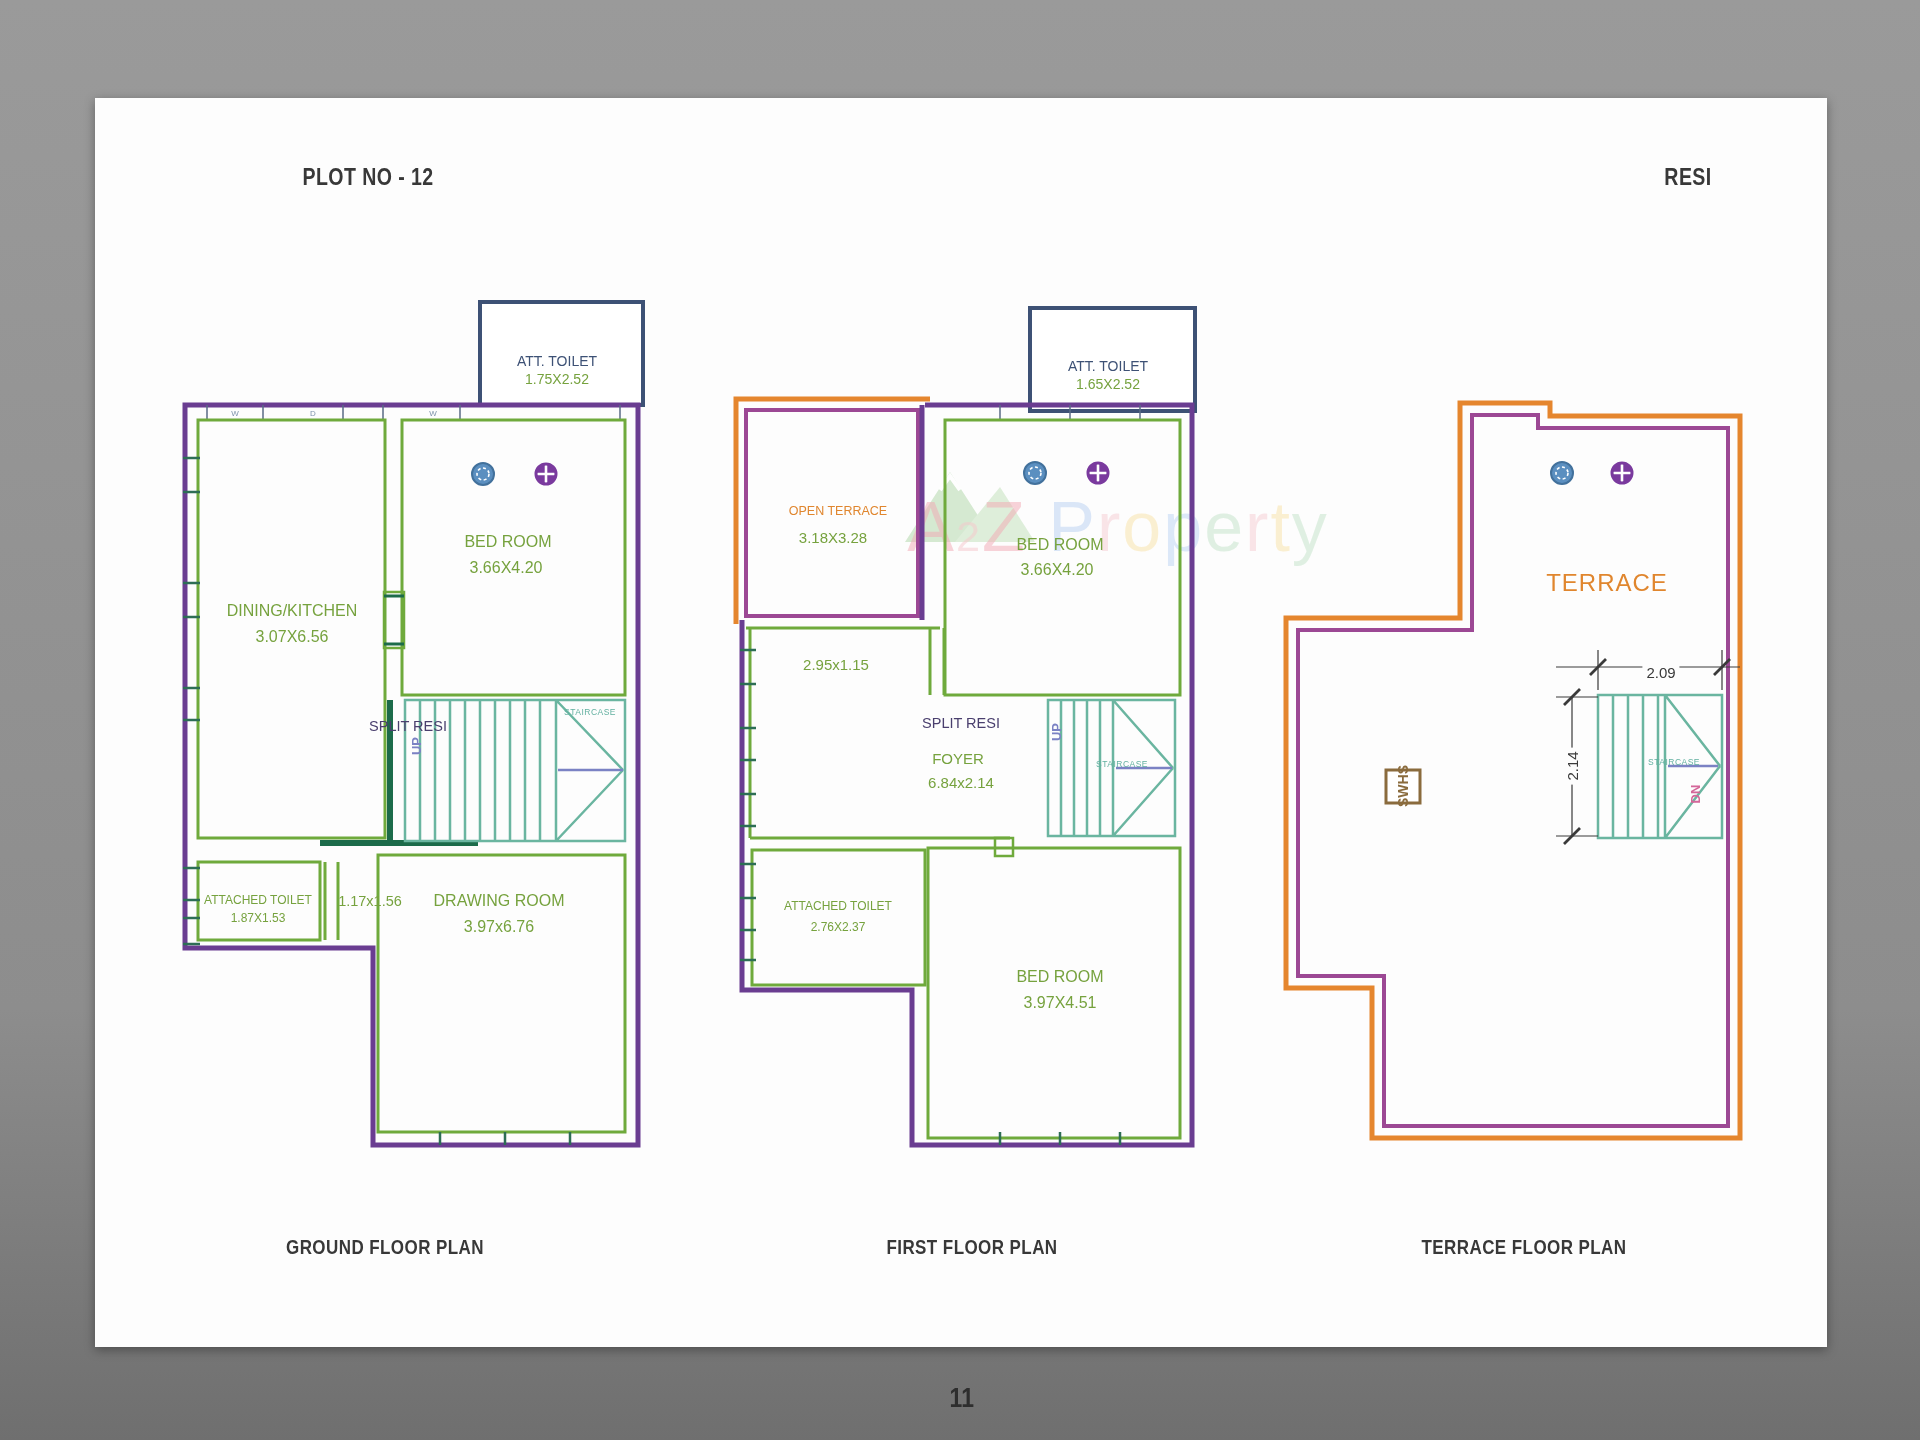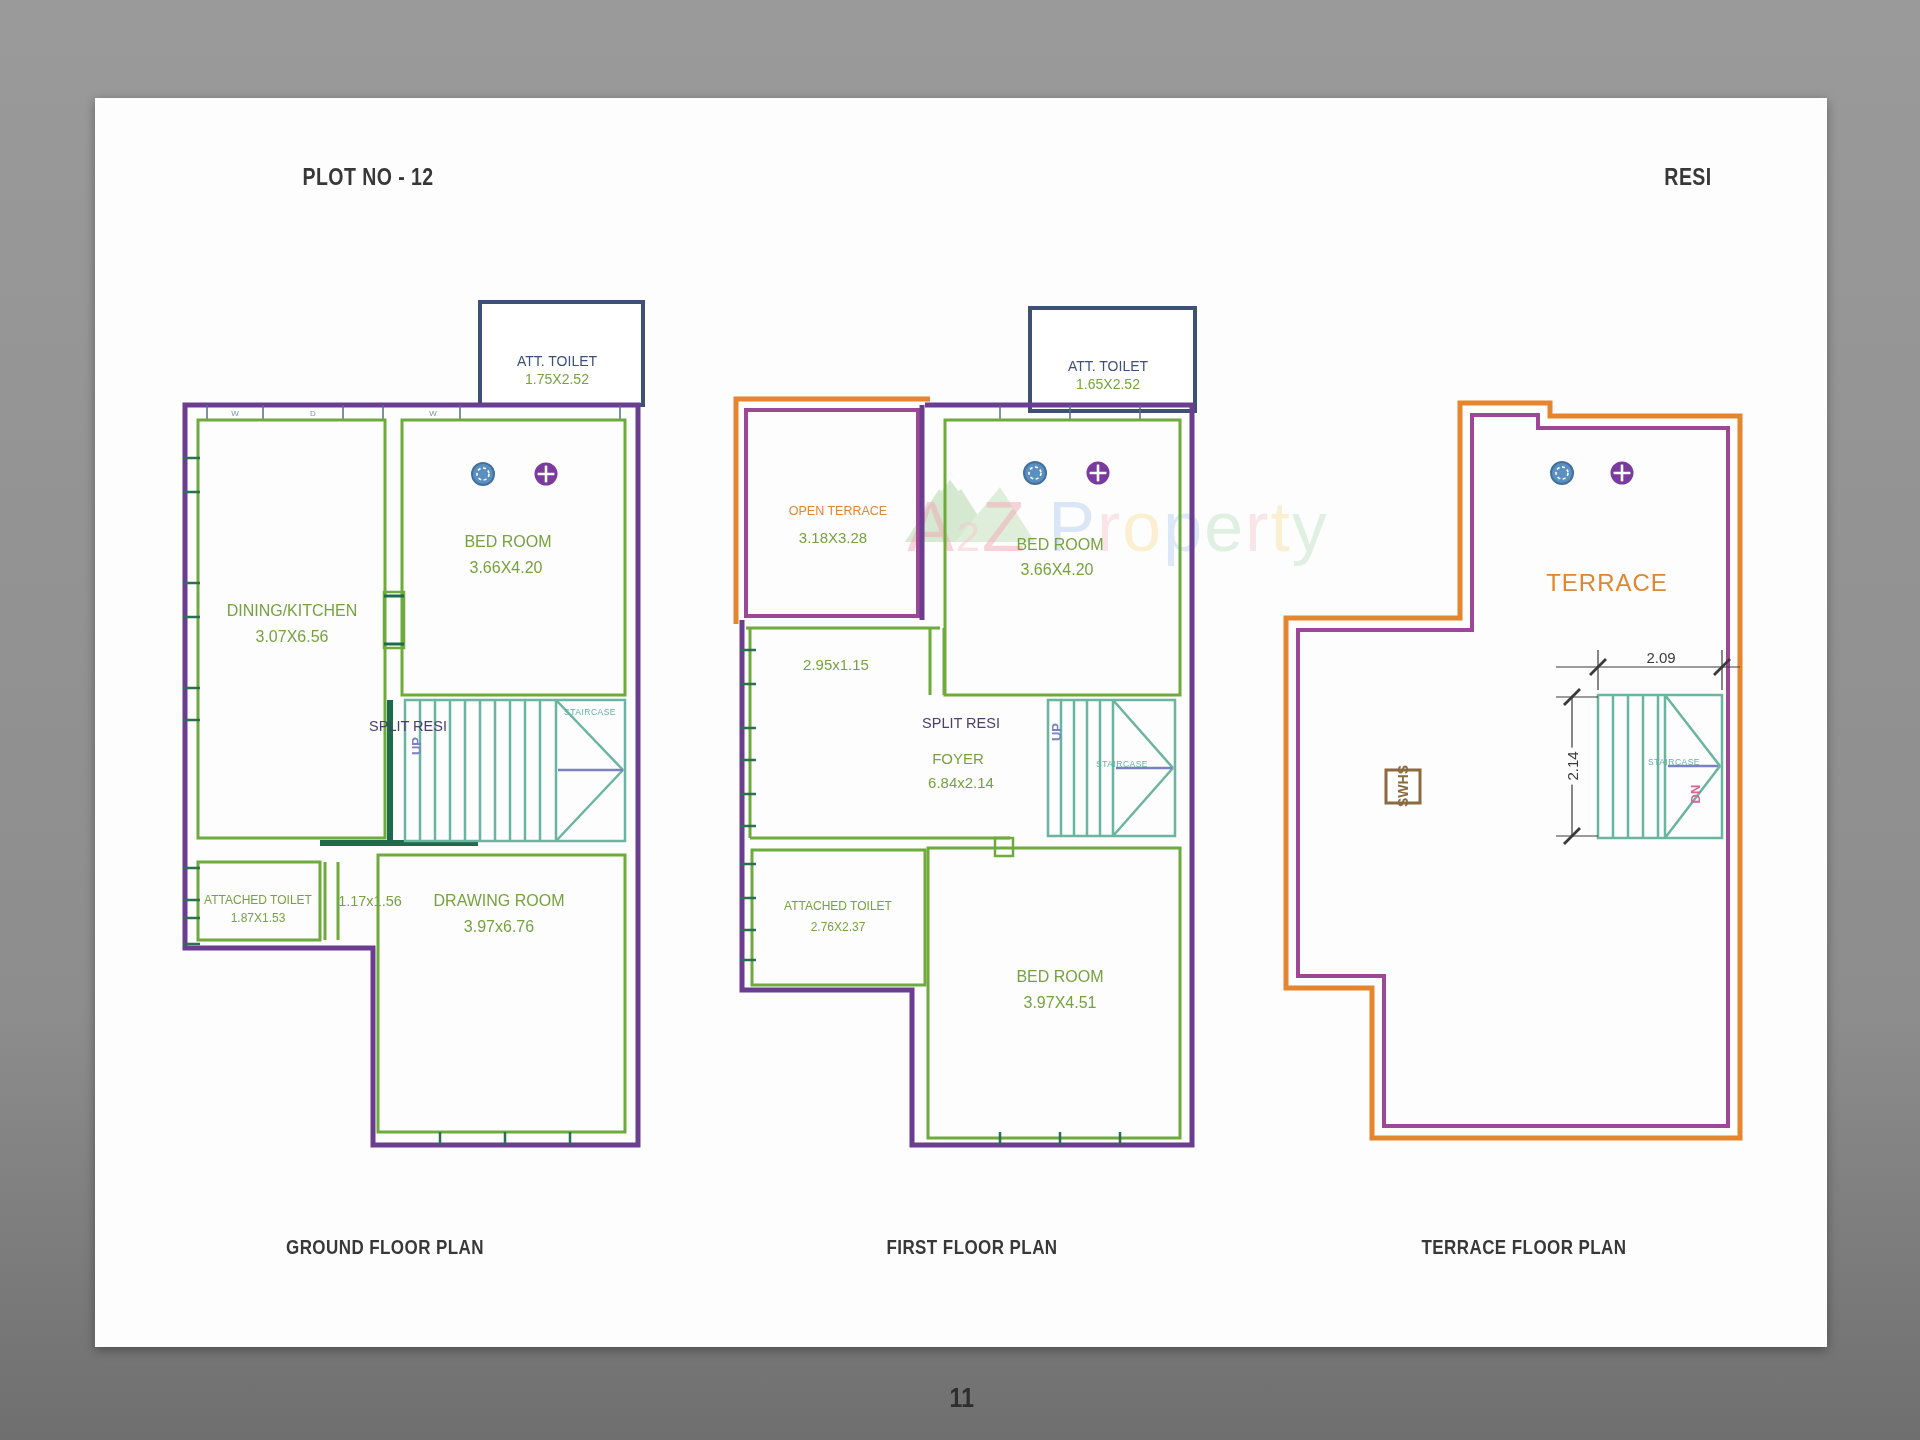--- a/index.html
+++ b/index.html
@@ -183,18 +183,18 @@
   <div class="lbl green s15" style="left:958px;top:758px">FOYER</div>
   <div class="lbl green s15" style="left:961px;top:782px">6.84x2.14</div>
   <div class="lbl rot upc s13" style="left:1056px;top:732px">UP</div>
   <div class="lbl tealc s9" style="left:1122px;top:764px">STAIRCASE</div>
   <div class="lbl green s12" style="left:838px;top:906px">ATTACHED TOILET</div>
   <div class="lbl green s12" style="left:838px;top:927px">2.76X2.37</div>
   <div class="lbl green s16" style="left:1060px;top:977px">BED ROOM</div>
   <div class="lbl green s16" style="left:1060px;top:1003px">3.97X4.51</div>
 
   <div class="lbl orange s24" style="left:1607px;top:583px">TERRACE</div>
-  <div class="lbl dark s15 dimlbl" style="left:1661px;top:657px">2.09</div>
+  <div class="lbl dark s15 dimlbl" style="left:1661px;top:672px">2.09</div>
   <div class="lbl rot dark s15 dimlbl" style="left:1572px;top:766px">2.14</div>
   <div class="lbl rot brownc s14" style="left:1403px;top:786px">SWHS</div>
   <div class="lbl tealc s9" style="left:1674px;top:762px">STAIRCASE</div>
   <div class="lbl rot dnc s13" style="left:1695px;top:794px">DN</div>
 </div>
 
 </body></html>

